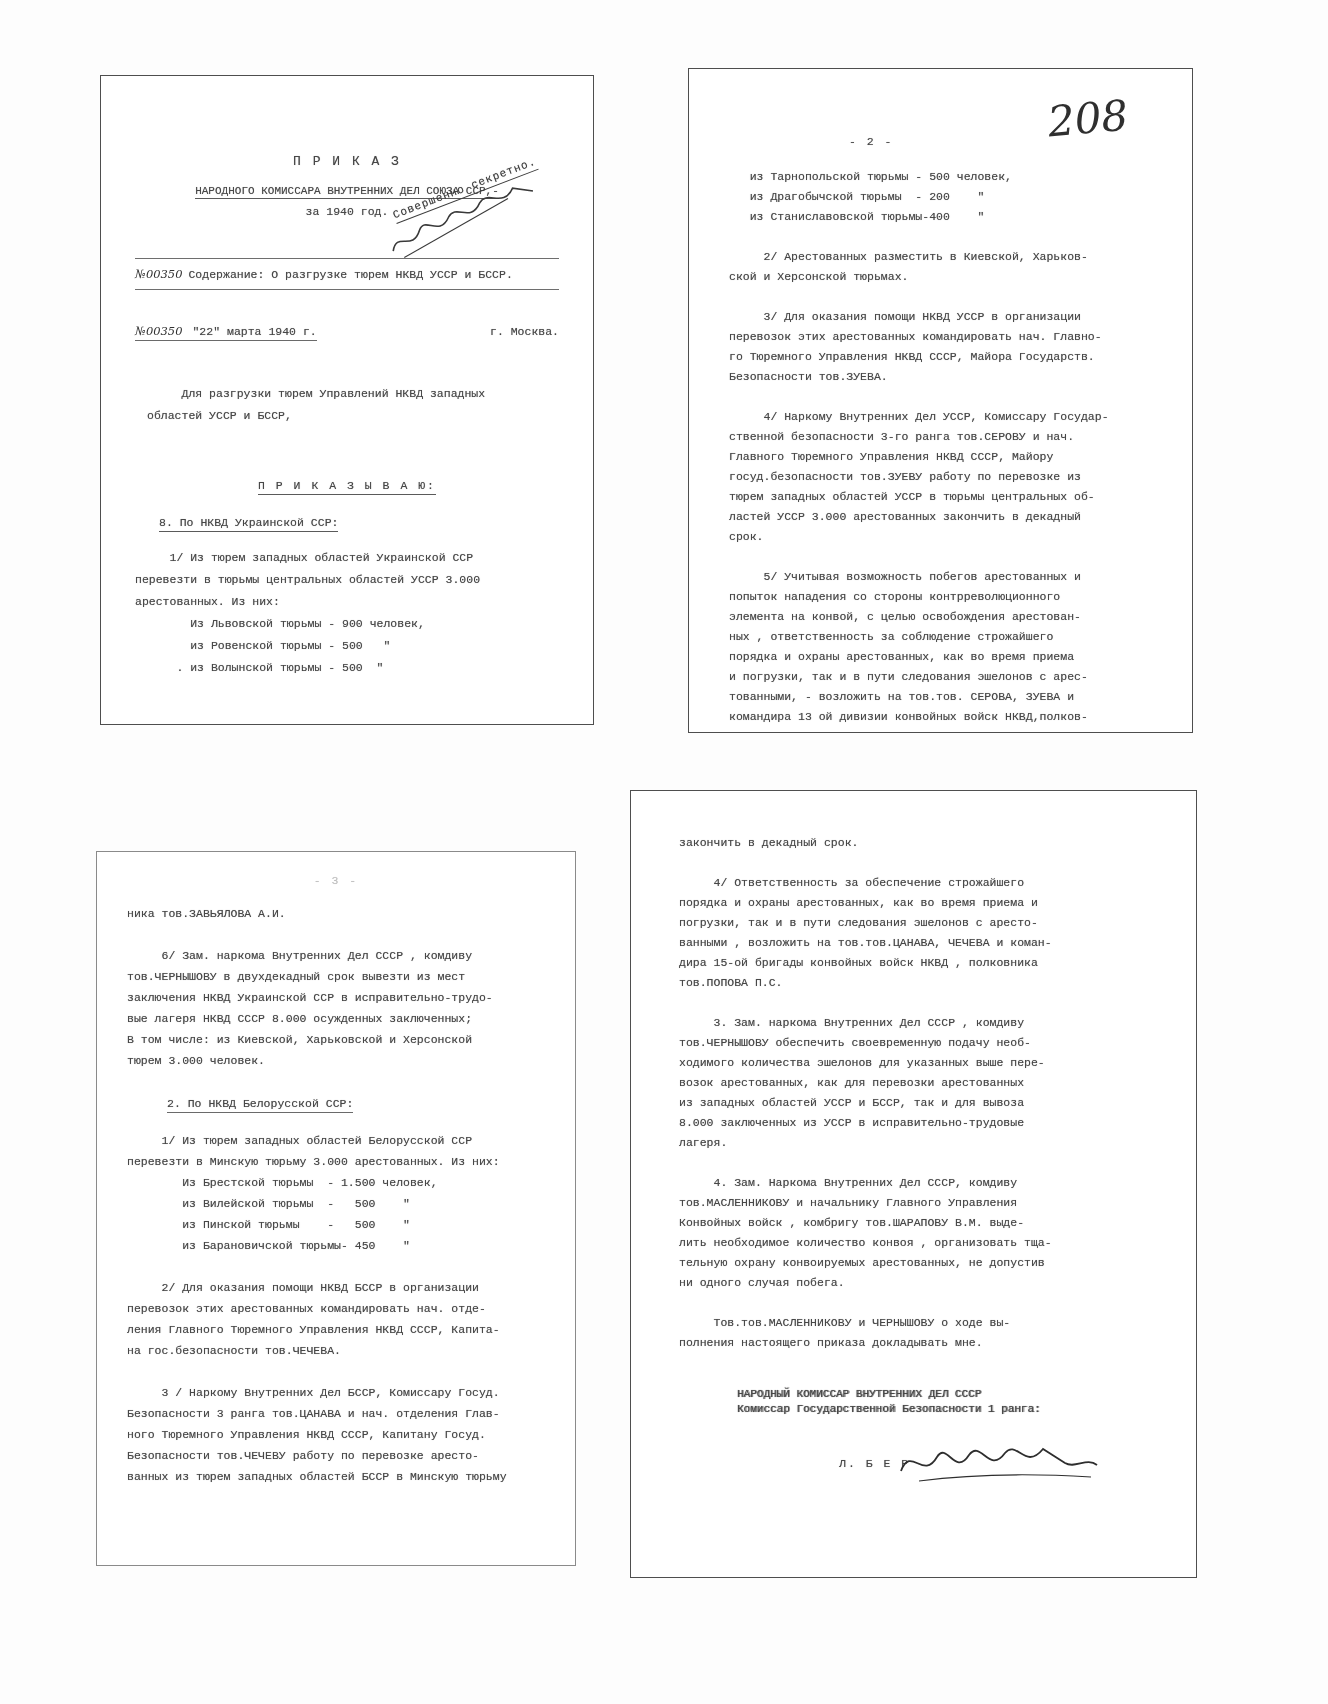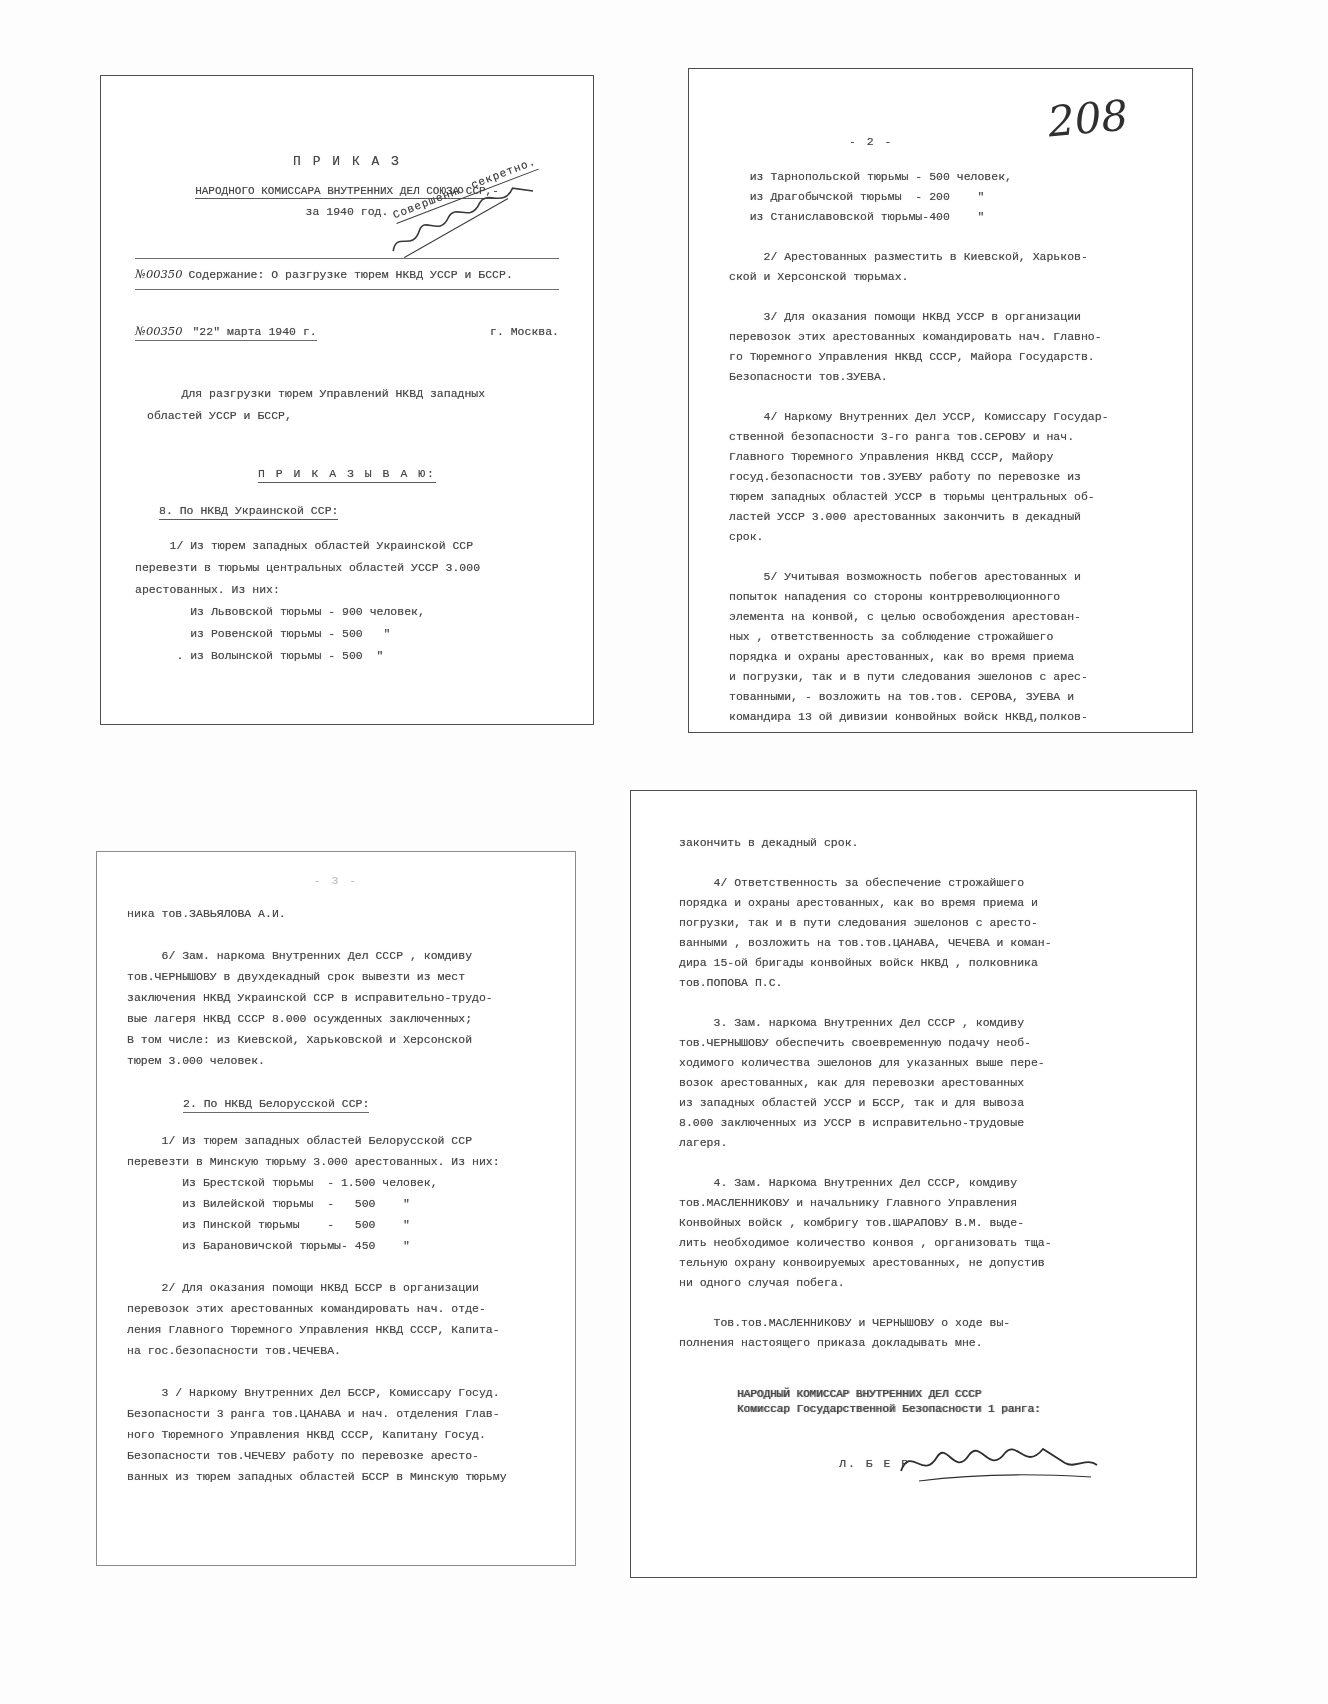--- a/index.html
+++ b/index.html
@@ -48,37 +48,37 @@
   .org-line{margin-top:16px;font-size:11px;}
   .year-line{margin-top:8px;}
   .subject-row{
     margin-top:40px;border-top:1px solid #6e6e6e;border-bottom:1px solid #6e6e6e;
     padding:8px 0;display:flex;align-items:baseline;gap:6px;
   }
   .date-row{margin-top:34px;display:flex;align-items:baseline;}
   .date-left{border-bottom:1px solid #6a6a6a;padding-bottom:2px;display:flex;gap:10px;align-items:baseline;}
   .place{margin-left:auto;}
   .para-block{margin-top:42px;margin-left:12px;}
-  .prikaz-heading{margin-top:40px;text-align:center;letter-spacing:2px;}
+  .prikaz-heading{margin-top:52px;text-align:center;letter-spacing:2px;}
   .prikaz-heading span{border-bottom:1px solid #5a5a5a;padding-bottom:2px;}
   .sec1-heading{margin-top:24px;margin-left:24px;}
   .sec1-heading span{border-bottom:1px solid #5a5a5a;padding-bottom:2px;}
   .page1 .body-block{margin-top:18px;}
   
   .p2-header{position:relative;margin-top:38px;height:54px;}
   .p2-num{position:absolute;left:120px;top:28px;letter-spacing:2px;}
   .hw-number{
     position:absolute;right:24px;top:-10px;font-size:42px;line-height:44px;
     transform:rotate(-5deg);color:#2f2f2f;
   }
   .page2 .body-block{margin-top:6px;}
   
   .p3-num{margin-top:22px;text-align:center;opacity:.35;letter-spacing:2px;}
   .page3 .body-a{margin-top:16px;}
-  .sec2-heading{margin-top:26px;margin-left:56px;}
+  .sec2-heading{margin-top:26px;margin-left:40px;}
   .sec2-heading span{border-bottom:1px solid #6a6a6a;padding-bottom:2px;}
   .page3 .body-b{margin-top:20px;}
   
   .page4 .body-block{margin-top:42px;}
   .signoff{
     margin-top:34px;margin-left:58px;font-size:11px;line-height:15px;
     text-shadow:1.1px 0 0 rgba(60,60,60,.55),0 0 1px rgba(60,60,60,.6);
   }
   .signature-row{
     position:relative;margin-top:22px;margin-left:160px;height:60px;

